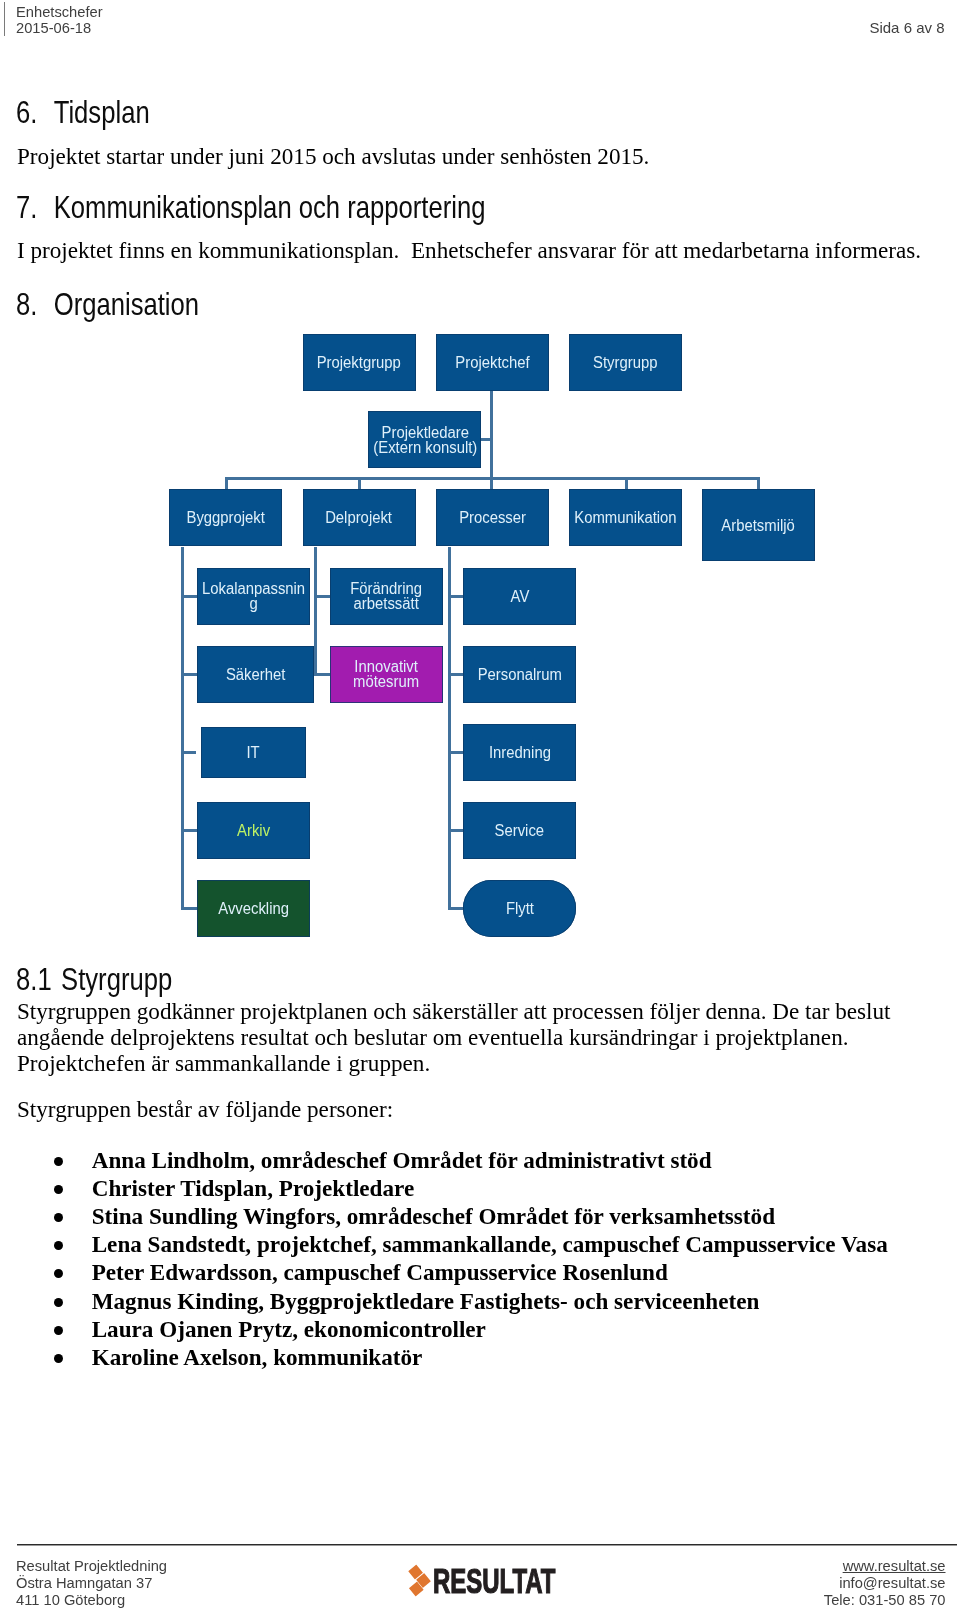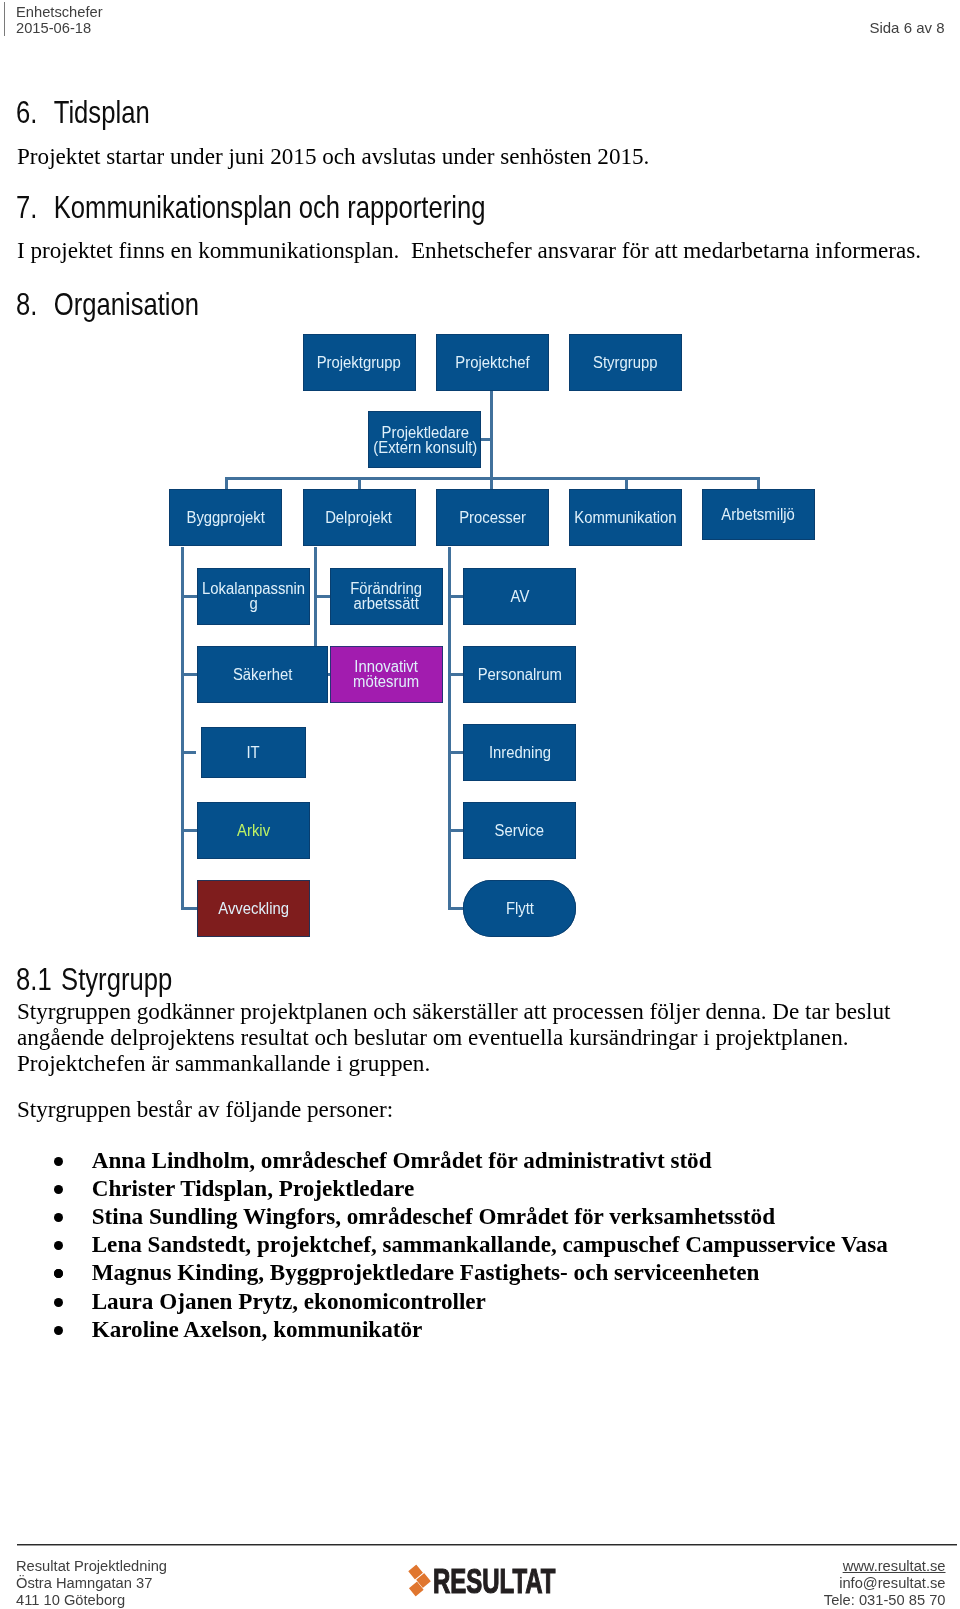--- a/index.html
+++ b/index.html
@@ -122,36 +122,36 @@
       </div>
       <div class="obox" style="left: 169.4px; top: 489.3px; width: 113.1px; height: 57.2px; background: rgb(5, 80, 140); color: rgb(223, 240, 250);">
         <span class="olabel">Byggprojekt</span>
       </div>
       <div class="obox" style="left: 435.6px; top: 489.3px; width: 113.1px; height: 57.2px; background: rgb(5, 80, 140); color: rgb(223, 240, 250);">
         <span class="olabel">Processer</span>
       </div>
       <div class="obox" style="left: 568.7px; top: 489.3px; width: 113.1px; height: 57.2px; background: rgb(5, 80, 140); color: rgb(223, 240, 250);">
         <span class="olabel">Kommunikation</span>
       </div>
-      <div class="obox" style="left: 701.8px; top: 489.3px; width: 113.1px; height: 51px; background: rgb(5, 80, 140); color: rgb(223, 240, 250);">
+      <div class="obox" style="left: 701.8px; top: 489.3px; width: 113.1px; height: 72px; background: rgb(5, 80, 140); color: rgb(223, 240, 250);">
         <span class="olabel">Arbetsmiljö</span>
       </div>
       <div class="obox" style="left: 196.7px; top: 567.5px; width: 113.1px; height: 57.2px; background: rgb(5, 80, 140); color: rgb(223, 240, 250);">
         <span class="olabel wrapword" style="width: 113.1px;">Lokalanpassning</span>
       </div>
-      <div class="obox" style="left: 196.7px; top: 645.5px; width: 131px; height: 57.2px; background: rgb(5, 80, 140); color: rgb(223, 240, 250);">
+      <div class="obox" style="left: 196.7px; top: 645.5px; width: 117px; height: 57.2px; background: rgb(5, 80, 140); color: rgb(223, 240, 250);">
         <span class="olabel">Säkerhet</span>
       </div>
       <div class="obox" style="left: 200.5px; top: 727.1px; width: 105.8px; height: 50.5px; background: rgb(5, 80, 140); color: rgb(223, 240, 250);">
         <span class="olabel">IT</span>
       </div>
       <div class="obox" style="left: 196.7px; top: 801.5px; width: 113.1px; height: 57.2px; background: rgb(5, 80, 140); color: #bef264;">
         <span class="olabel">Arkiv</span>
       </div>
-      <div class="obox" style="left: 196.7px; top: 879.5px; width: 113.1px; height: 57.2px; background: #7f1d1d; color: rgb(223, 240, 250);">
+      <div class="obox" style="left: 196.7px; top: 879.5px; width: 113.1px; height: 57.2px; background: #14532d; color: rgb(223, 240, 250);">
         <span class="olabel">Avveckling</span>
       </div>
       <div class="obox" style="left: 329.9px; top: 567.5px; width: 113.1px; height: 57.2px; background: rgb(5, 80, 140); color: rgb(223, 240, 250);">
         <span class="olabel">Förändring<br>arbetssätt</span>
       </div>
       <div class="obox" style="left: 329.9px; top: 645.5px; width: 113.1px; height: 57.2px; background: #a21caf; color: rgb(223, 240, 250);">
         <span class="olabel">Innovativt<br>mötesrum</span>
       </div>
       <div class="obox" style="left: 463.2px; top: 567.5px; width: 113.1px; height: 57.2px; background: rgb(5, 80, 140); color: rgb(223, 240, 250);">
         <span class="olabel">AV</span>
@@ -171,21 +171,21 @@
     </div>
 
   <h1 class="sec" id="sec81"><span class="num81">8.1</span><span>Styrgrupp</span></h1>
   <p class="body" id="p81a">Styrgruppen godkänner projektplanen och säkerställer att processen följer denna. De tar beslut angående delprojektens resultat och beslutar om eventuella kursändringar i projektplanen. Projektchefen är sammankallande i gruppen.</p>
   <p class="body" id="p81b">Styrgruppen består av följande personer:</p>
   <ul class="persons" id="memberlist">
       <li><span class="bul">•</span><span>Anna Lindholm, områdeschef Området för administrativt stöd</span></li>
       <li><span class="bul">•</span><span>Christer Tidsplan, Projektledare</span></li>
       <li><span class="bul">•</span><span>Stina Sundling Wingfors, områdeschef Området för verksamhetsstöd</span></li>
       <li><span class="bul">•</span><span>Lena Sandstedt, projektchef, sammankallande, campuschef Campusservice Vasa</span></li>
-      <li><span class="bul">•</span></li>
+      <li><span class="bul">•</span><span>Peter Edwardsson, campuschef Campusservice Rosenlund</span></li>
       <li><span class="bul">•</span><span>Magnus Kinding, Byggprojektledare Fastighets- och serviceenheten</span></li>
       <li><span class="bul">•</span><span>Laura Ojanen Prytz, ekonomicontroller</span></li>
       <li><span class="bul">•</span><span>Karoline Axelson, kommunikatör</span></li>
     </ul>
 
   <div class="ftr-rule"></div>
   <div class="ftr-left"><span>Resultat Projektledning</span><br><span>Östra Hamngatan 37</span><br><span>411 10 Göteborg</span></div>
   <div class="ftr-right"><span class="u">www.resultat.se</span><br><span>info@resultat.se</span><br><span>Tele: 031-50 85 70</span></div>
 
   <div class="logo">

